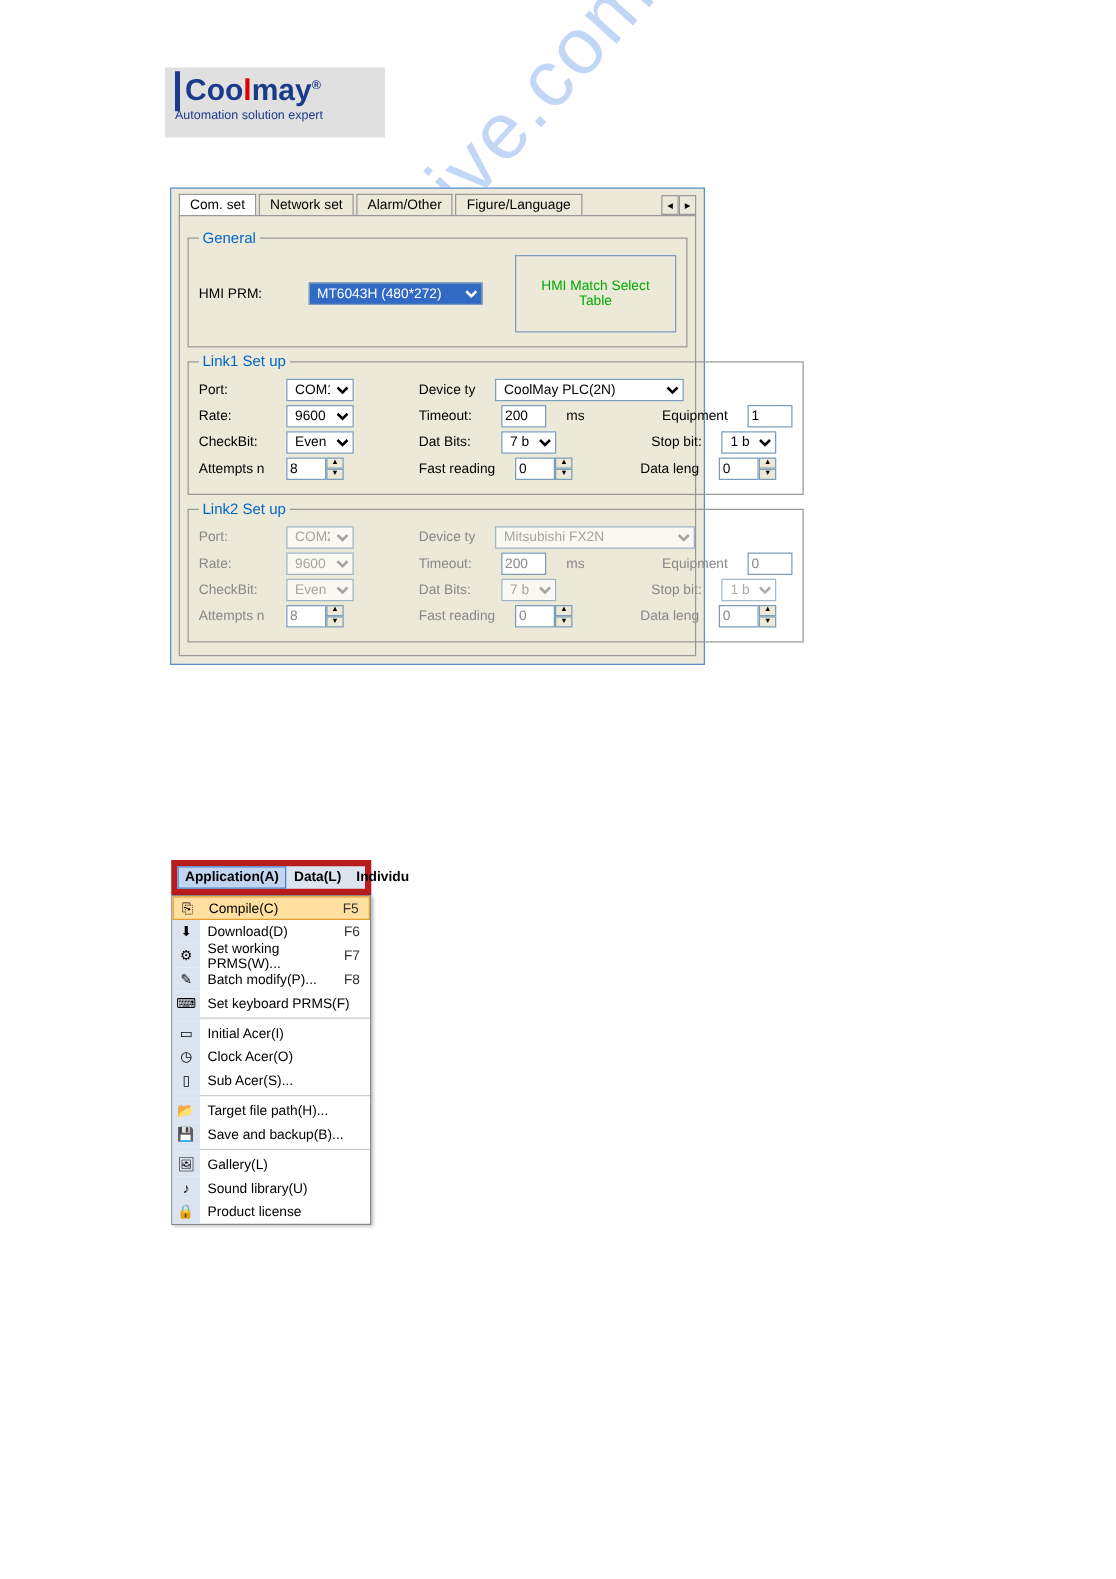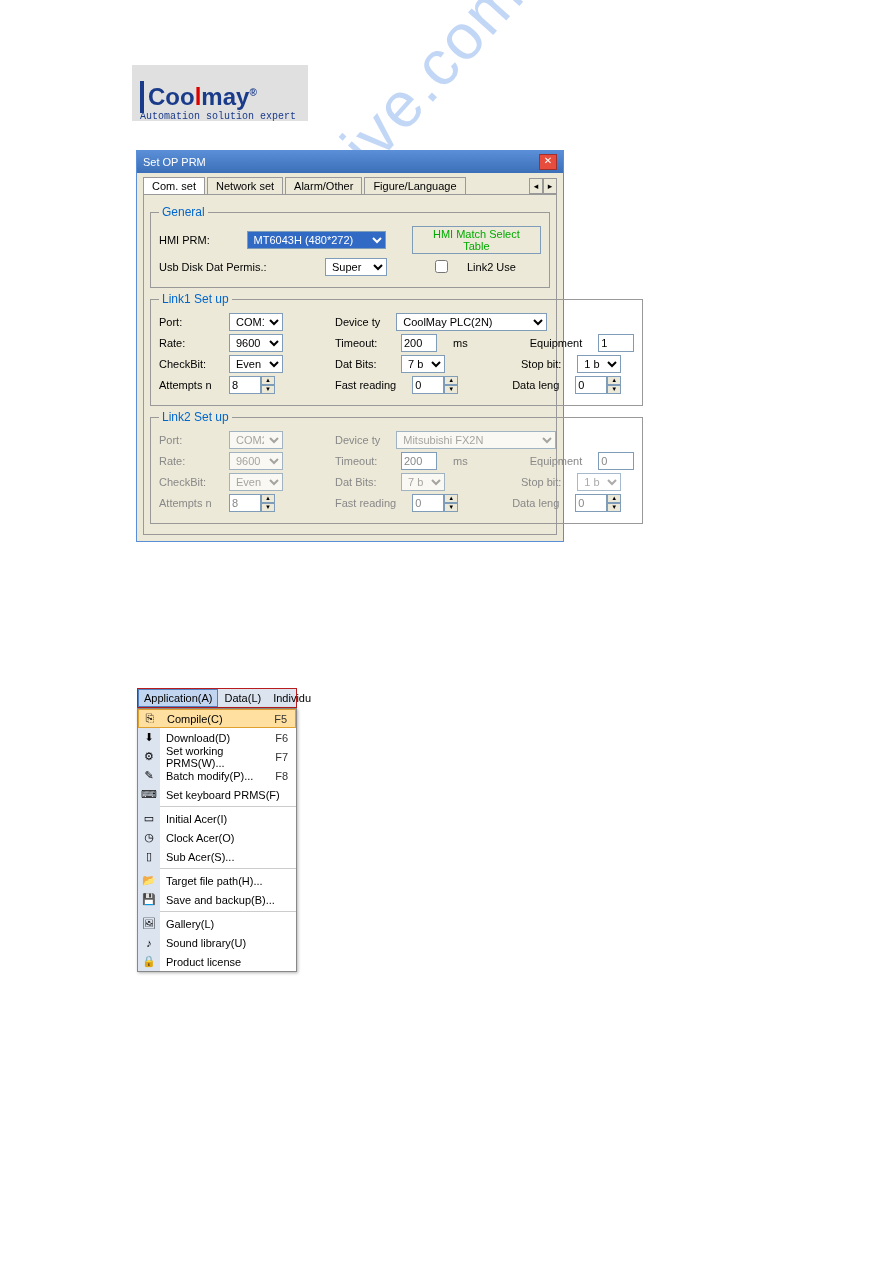--- a/index.html
+++ b/index.html
@@ -1,24 +1,24 @@
 <!DOCTYPE html>
 <html><head>
 <meta charset="utf-8">
 <style>
   * { box-sizing: border-box; font-family: Tahoma, Arial, sans-serif; }
   body { margin: 0; background: #fff; width: 893px; height: 1263px; position: relative; }
 
   
-  .logo { position: absolute; left: 132px; top: 65px; width: 176px; height: 56px; background: #e0e0e0; padding: 16px 8px; }
+  .logo { position: absolute; left: 132px; top: 54px; width: 176px; height: 56px; background: #e0e0e0; padding: 3px 8px; }
   .logo-bar { display: inline-block; width: 4px; height: 32px; background: #1a3a8a; vertical-align: middle; margin-right: 4px; }
   .logo-text { font-size: 24px; font-weight: bold; color: #1a3a8a; vertical-align: middle; }
   .logo-red { color: #d00; }
   .logo-r { font-size: 10px; vertical-align: super; }
-  .logo-sub { font-size: 10px; color: #1a3a8a; margin-top: -2px; font-family: Liberation Mono, monospace; }
+  .logo-sub { font-size: 10px; color: #1a3a8a; margin-top: -2px; }
 
   
   .dialog { position: absolute; left: 136px; top: 150px; width: 428px; border: 1px solid #5a8fd8; background: #ece9d8; font-size: 11px; }
   .titlebar { background: linear-gradient(to bottom, #5a8fd8, #3b6fb8); color: #fff; padding: 3px 6px; display: flex; justify-content: space-between; align-items: center; height: 22px; }
   .titlebar-text { }
   .close-btn { width: 18px; height: 16px; background: #e74c3c; border: 1px solid #a03030; color: #fff; font-size: 10px; line-height: 12px; text-align: center; cursor: pointer; }
 
   .tabstrip { display: flex; padding: 4px 6px 0 6px; align-items: center; }
   .tab { border: 1px solid #999; border-bottom: none; padding: 2px 8px; margin-right: 2px; background: #ece9d8; font-size: 11px; cursor: pointer; }
   .tab.active { background: #fff; }
@@ -35,28 +35,28 @@
   .disabled .lbl, .disabled input, .disabled select { color: #888; }
 
   select, input[type=text] { font-size: 11px; border: 1px solid #7f9db9; background: #fff; height: 18px; padding: 0 2px; }
   select.hl { background: #316ac5; color: #fff; }
   input[type=text].num { width: 36px; }
   .spin { display: inline-flex; }
   .spin input { width: 32px; }
   .spin-btns { display: inline-flex; flex-direction: column; }
   .spin-btn { width: 14px; height: 9px; border: 1px solid #7f9db9; background: #ece9d8; font-size: 6px; line-height: 7px; text-align: center; cursor: pointer; }
 
-  .green-btn { border: 1px solid #7f9db9; background: #ece9d8; color: #0a0; font-size: 11px; padding: 1px 6px; cursor: pointer; }
+  .green-btn { border: 1px solid #7f9db9; background: #ece9d8; color: #0a0; font-size: 11px; padding: 18px 6px; cursor: pointer; }
 
   .dlg-buttons { display: flex; justify-content: flex-end; padding: 6px; gap: 2px; }
   .dlg-btn { border: 1px solid #7f9db9; background: #ece9d8; font-size: 11px; padding: 3px 6px; cursor: pointer; }
 
   
   .menubar-wrap { position: absolute; left: 137px; top: 688px; width: 160px; }
-  .menubar { display: flex; background: #dce4f0; border: 1px solid #b91c1c; font-size: 11px; }
+  .menubar { display: flex; background: #dce4f0; border: 5px solid #b91c1c; font-size: 11px; font-weight: bold; }
   .menubar-item { padding: 3px 6px; cursor: pointer; }
   .menubar-item.open { background: #c2d5f0; border: 1px solid #5080c0; padding: 2px 5px; }
   .menu { background: #fff; border: 1px solid #888; width: 160px; box-shadow: 1px 1px 3px rgba(0,0,0,0.3); }
   .menu-row { display: flex; align-items: center; height: 19px; font-size: 11px; cursor: pointer; }
   .menu-row.highlight { background: #ffe0a0; border: 1px solid #e0a030; height: 19px; }
   .menu-icon { width: 22px; height: 100%; background: #dce4f0; display: flex; align-items: center; justify-content: center; font-size: 11px; }
   .menu-row.highlight .menu-icon { background: transparent; }
   .menu-label { flex: 1; padding-left: 6px; }
   .menu-accel { padding-right: 8px; color: #333; }
   .menu-sep-gutter { display: flex; }
@@ -70,51 +70,40 @@
 <body>
 
 <div class="logo">
   <span class="logo-bar"></span><span class="logo-text"><span>Coo</span><span class="logo-red">l</span><span>may</span><span class="logo-r">®</span></span>
   <div class="logo-sub">Automation solution expert</div>
 </div>
 
 <div class="watermark">manualshive.com</div>
 
 <div class="dialog">
-  <div class="titlebar">
-    <span class="titlebar-text">Set OP PRM</span>
-    <span class="close-btn">✕</span>
-  </div>
 
   <div class="tabstrip">
     <div class="tab active">Com. set</div>
     <div class="tab">Network set</div>
     <div class="tab">Alarm/Other</div>
     <div class="tab">Figure/Language</div>
     <div class="tab-nav">
       <div class="tab-arrow">◂</div>
       <div class="tab-arrow">▸</div>
     </div>
   </div>
 
   <div class="pane">
 
     <fieldset>
       <legend>General</legend>
       <div class="row">
         <span class="lbl" style="width:72px">HMI PRM:</span>
         <select class="hl" style="width:140px"><option>MT6043H (480*272)</option></select>
         <button class="green-btn" style="margin-left:10px">HMI Match Select Table</button>
-      </div>
-      <div class="row">
-        <span class="lbl" style="width:150px">Usb Disk Dat Permis.:</span>
-        <select style="width:62px"><option>Super</option></select>
-        <span style="width:12px"></span>
-        <input type="checkbox" style="">
-        <span class="lbl">Link2 Use</span>
       </div>
     </fieldset>
 
     <fieldset>
       <legend>Link1 Set up</legend>
       <div class="row">
         <span class="lbl" style="width:54px">Port:</span>
         <select style="width:54px"><option>COM1</option></select>
         <span style="width:20px"></span>
         <span class="lbl">Device ty</span>

